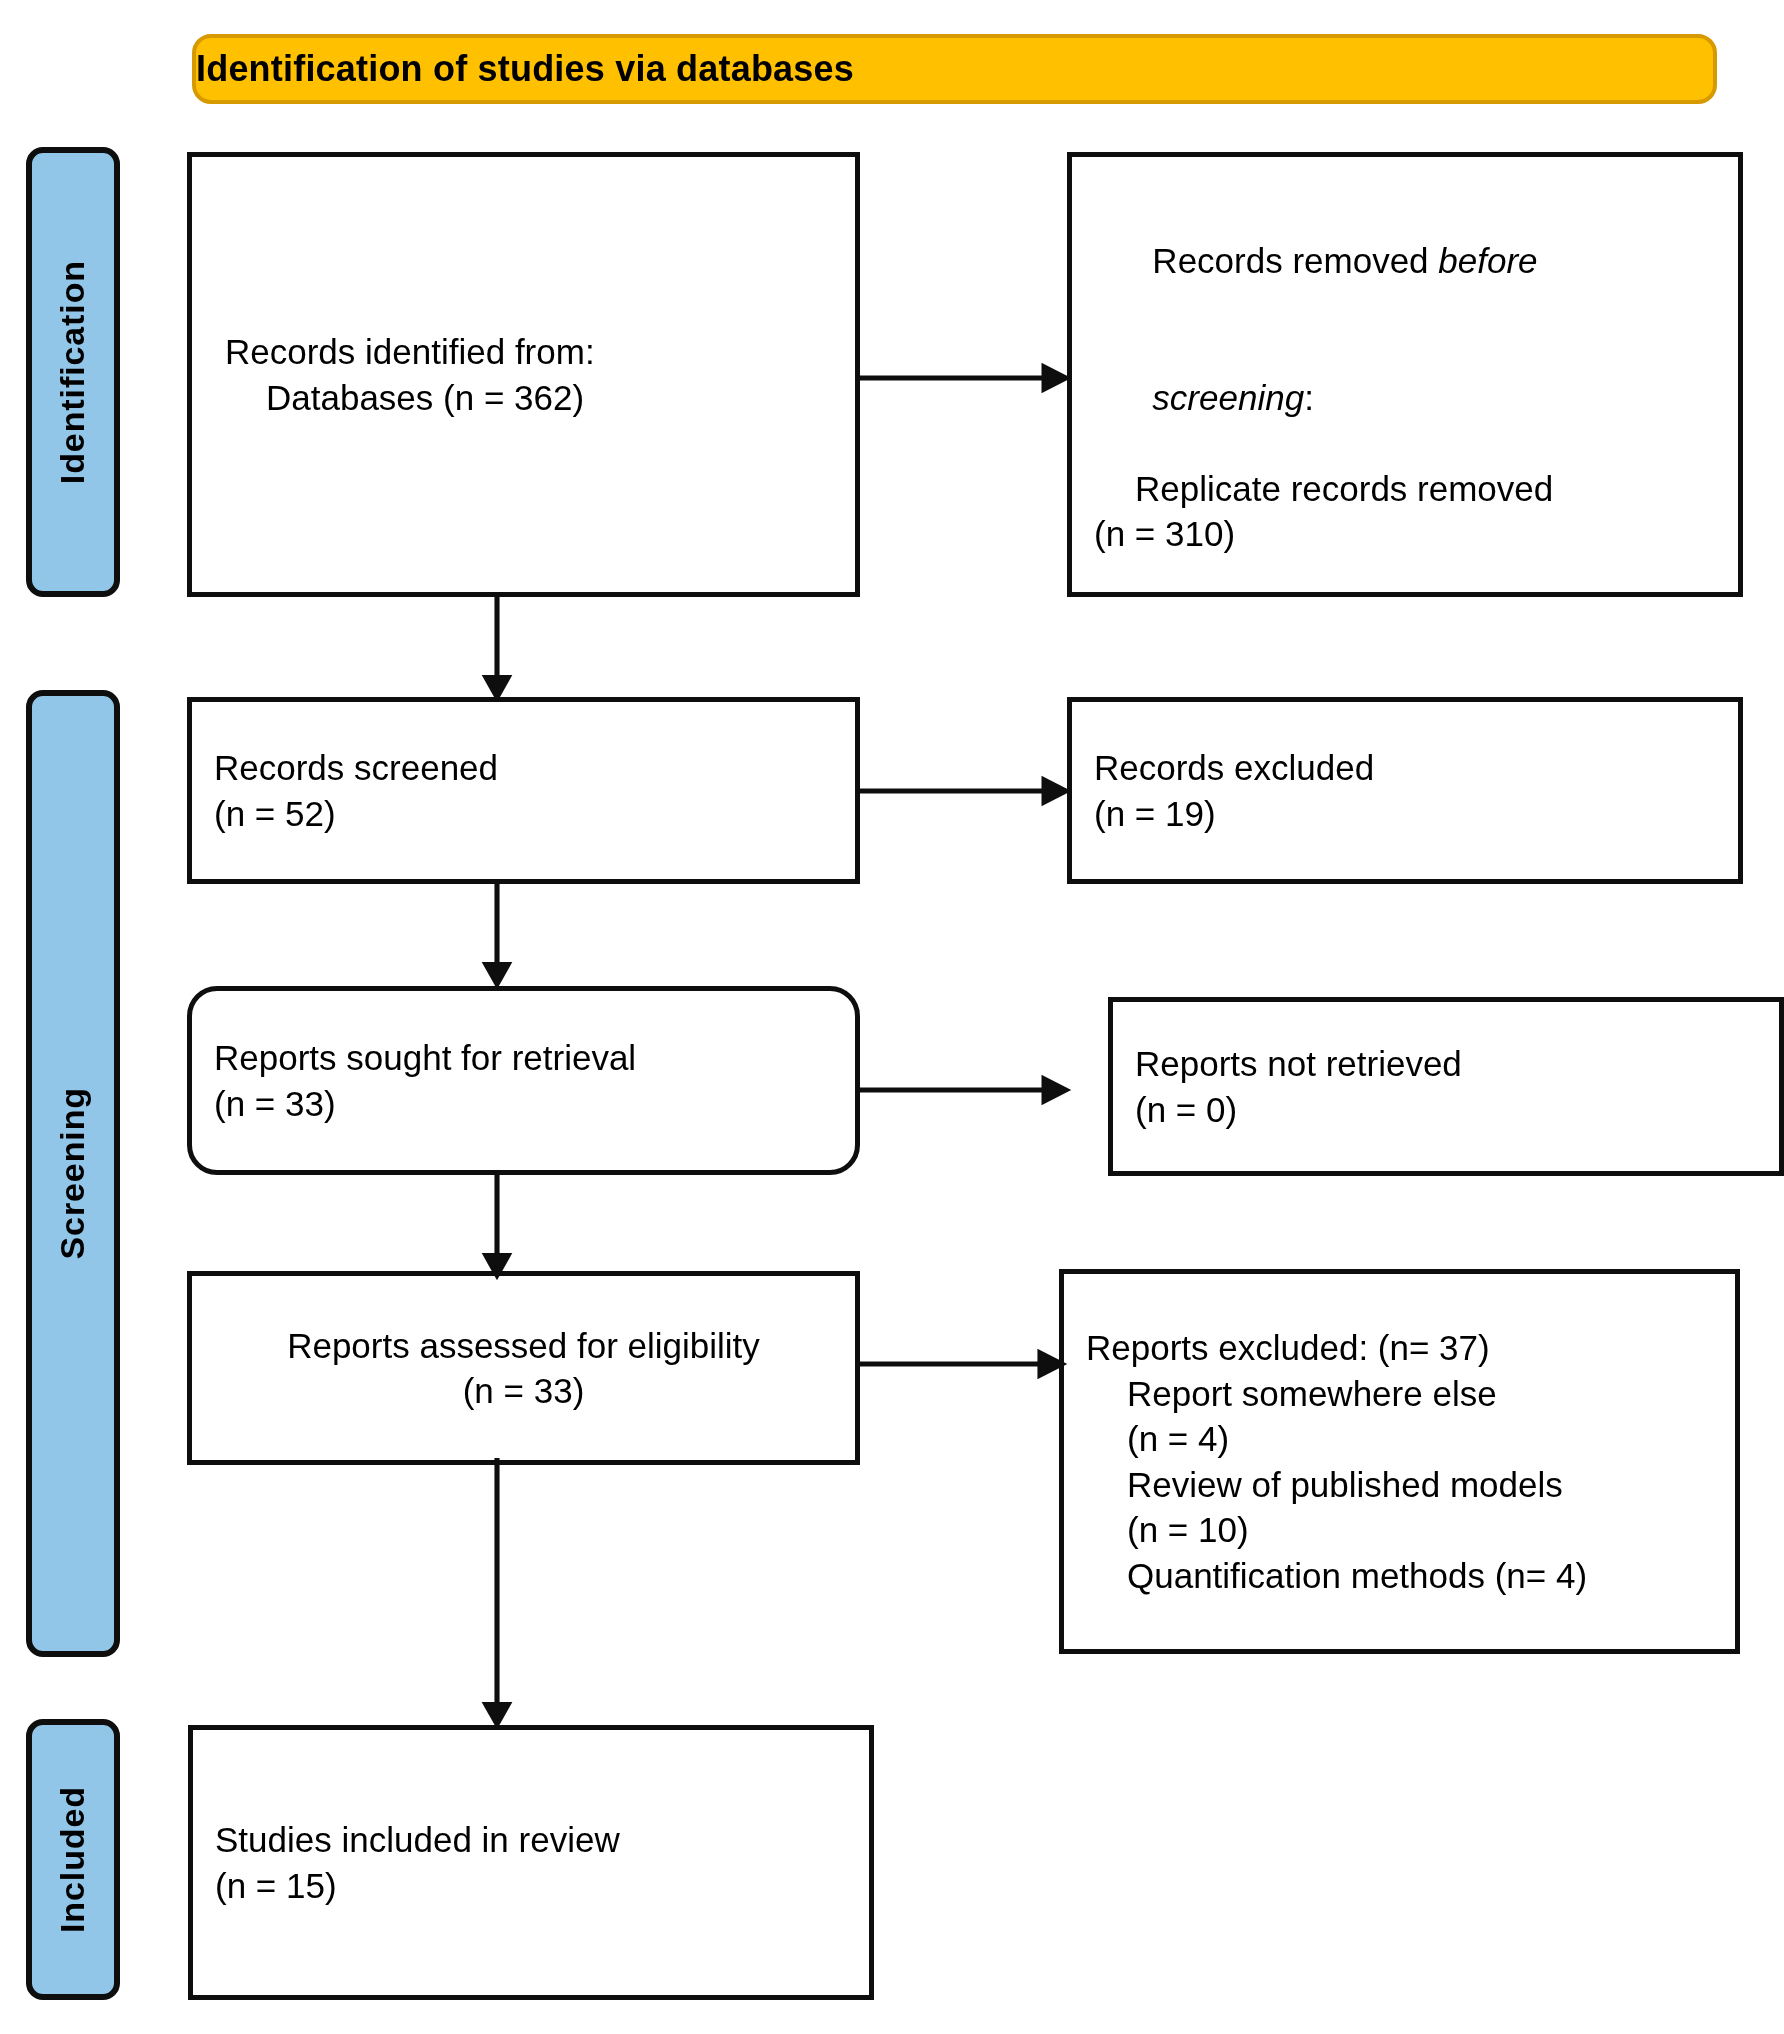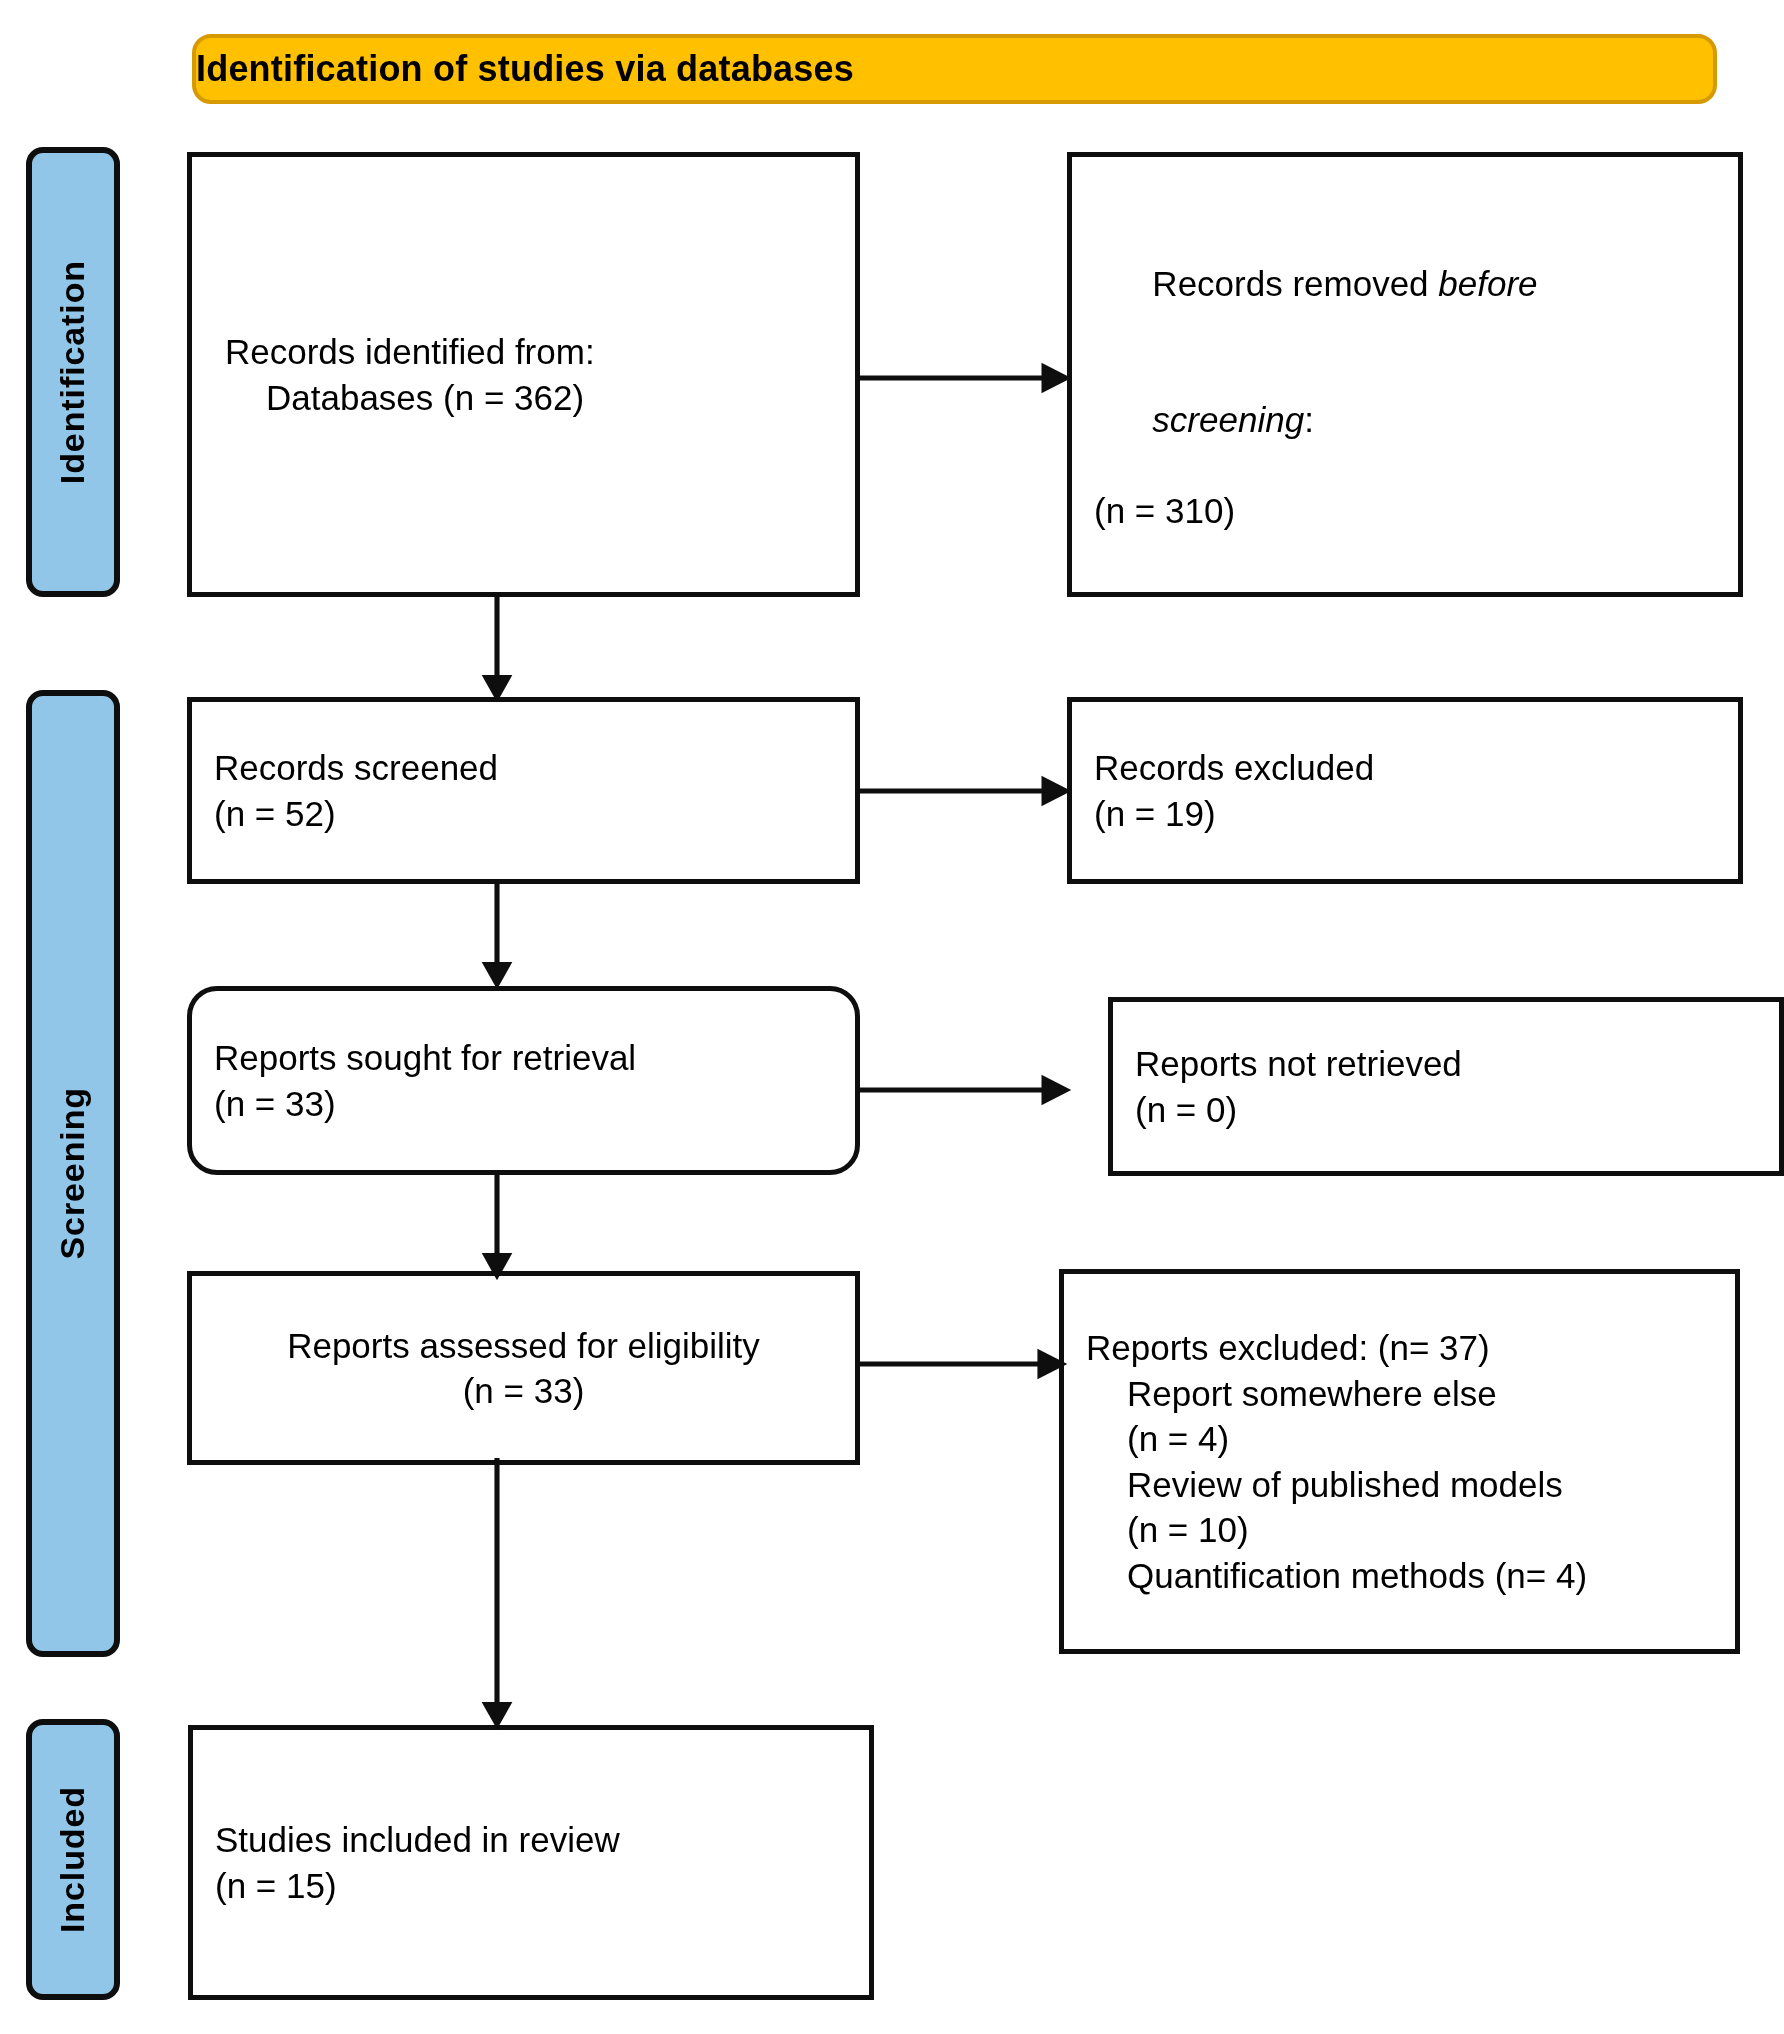--- a/index.html
+++ b/index.html
@@ -109,20 +109,21 @@
     <div class="line indent">Databases (n = 362)</div>
   </div>
 
   <div class="flow-box" style="left:1067px; top:152px; width:676px; height:445px;">
     <div class="line">
       <span>Records removed </span><span class="it">before</span>
     </div>
     <div class="line">
       <span class="it">screening</span><span>:</span>
     </div>
+    <div class="line indent">Replicate records removed</div>
     <div class="line">(n = 310)</div>
   </div>
 
   <div class="flow-box" style="left:187px; top:697px; width:673px; height:187px;">
     <div class="line">Records screened</div>
     <div class="line">(n = 52)</div>
   </div>
 
   <div class="flow-box" style="left:1067px; top:697px; width:676px; height:187px;">
     <div class="line">Records excluded</div>

